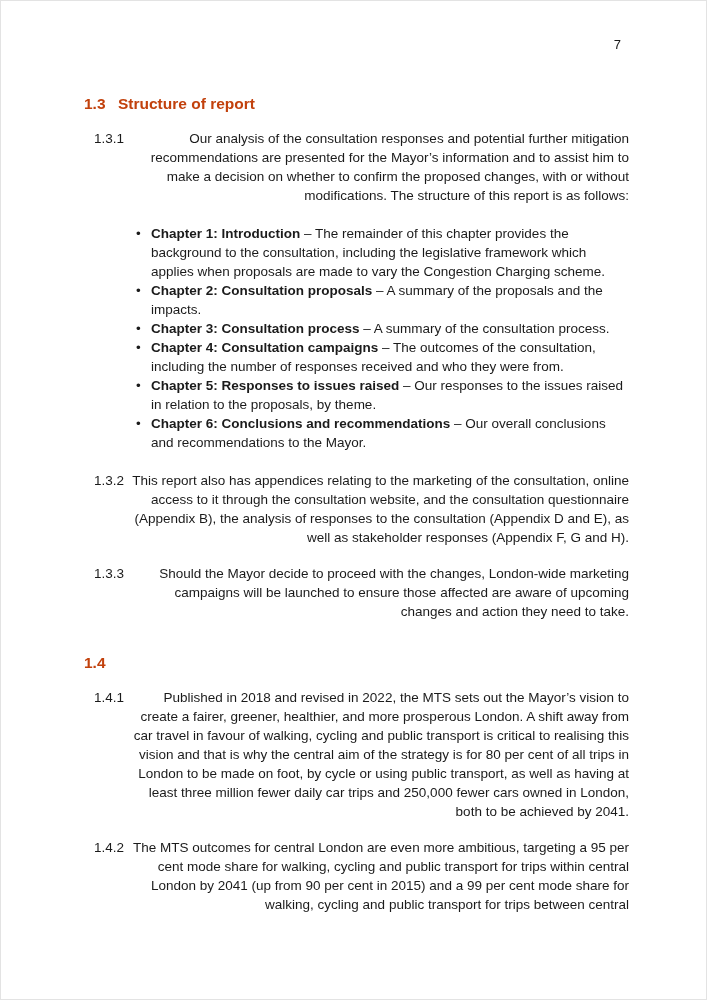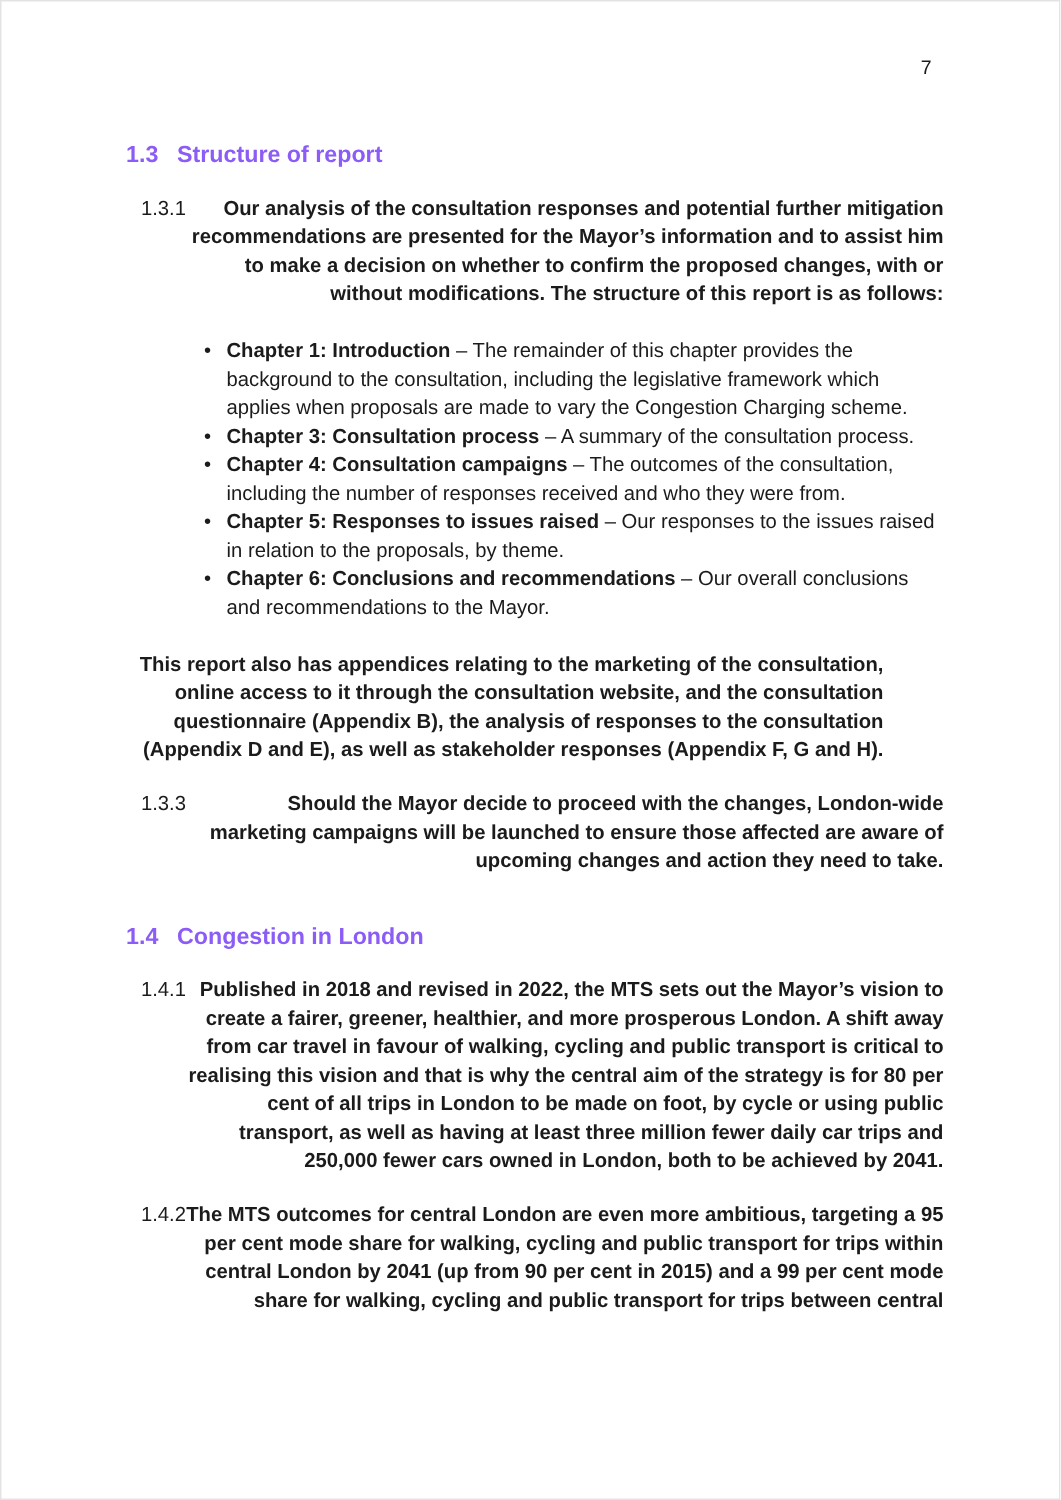--- a/index.html
+++ b/index.html
@@ -28,27 +28,27 @@
     width: 548px;
     font-size: 13.5px;
     line-height: 19px;
   }
   .section-heading {
     display: flex;
     font-size: 15.5px;
     font-weight: 700;
     line-height: 20px;
     margin-bottom: 15px;
-    color: #8b5cf6;
+    color: #c2410c;
   }
   .section-heading .h-num { flex: 0 0 34px; }
   .heading-14 { margin-top: 32px; align-items: flex-end; }
   .para { display: flex; margin-bottom: 17px; text-align: right; }
   .para-num { flex: 0 0 40px; }
-  .para-text { width: 505px; font-weight: bold; }
+  .para-text { width: 505px; }
   .chapter-list {
     list-style: none;
     margin: 19px 0 19px 40px;
     width: 505px;
   }
   .chapter-list li {
     position: relative;
     padding-left: 27px;
   }
   .chapter-list li::before {
@@ -76,45 +76,48 @@
     <div class="para">
       <div class="para-num">1.3.1</div>
       <div class="para-text">Our analysis of the consultation responses and potential further mitigation recommendations are presented for the Mayor’s information and to assist him to make a decision on whether to confirm the proposed changes, with or without modifications. The structure of this report is as follows:</div>
     </div>
 
     <ul class="chapter-list">
       <li>
         <span class="bold">Chapter 1: Introduction</span><span> – The remainder of this chapter provides the background to the consultation, including the legislative framework which applies when proposals are made to vary the Congestion Charging scheme.</span>
       </li>
       <li>
+        <span class="bold">Chapter 2: Consultation proposals</span><span> – A summary of the proposals and the impacts.</span>
+      </li>
+      <li>
         <span class="bold">Chapter 3: Consultation process</span><span> – A summary of the consultation process.</span>
       </li>
       <li>
         <span class="bold">Chapter 4: Consultation campaigns</span><span> – The outcomes of the consultation, including the number of responses received and who they were from.</span>
       </li>
       <li>
         <span class="bold">Chapter 5: Responses to issues raised</span><span> – Our responses to the issues raised in relation to the proposals, by theme.</span>
       </li>
       <li>
         <span class="bold">Chapter 6: Conclusions and recommendations</span><span> – Our overall conclusions and recommendations to the Mayor.</span>
       </li>
     </ul>
 
     <div class="para">
+      <div class="para-num">1.3.2</div>
       <div class="para-text">This report also has appendices relating to the marketing of the consultation, online access to it through the consultation website, and the consultation questionnaire (Appendix B), the analysis of responses to the consultation (Appendix D and E), as well as stakeholder responses (Appendix F, G and H).</div>
     </div>
 
     <div class="para">
       <div class="para-num">1.3.3</div>
       <div class="para-text">Should the Mayor decide to proceed with the changes, London-wide marketing campaigns will be launched to ensure those affected are aware of upcoming changes and action they need to take.</div>
     </div>
 
     <h2 class="section-heading heading-14">
       <span class="h-num">1.4</span>
-      <span class="h-title">Congestion in London</span>
     </h2>
 
     <div class="para">
       <div class="para-num">1.4.1</div>
       <div class="para-text">Published in 2018 and revised in 2022, the MTS sets out the Mayor’s vision to create a fairer, greener, healthier, and more prosperous London. A shift away from car travel in favour of walking, cycling and public transport is critical to realising this vision and that is why the central aim of the strategy is for 80 per cent of all trips in London to be made on foot, by cycle or using public transport, as well as having at least three million fewer daily car trips and 250,000 fewer cars owned in London, both to be achieved by 2041.</div>
     </div>
 
     <div class="para">
       <div class="para-num">1.4.2</div>
       <div class="para-text">The MTS outcomes for central London are even more ambitious, targeting a 95 per cent mode share for walking, cycling and public transport for trips within central London by 2041 (up from 90 per cent in 2015) and a 99 per cent mode share for walking, cycling and public transport for trips between central</div>

